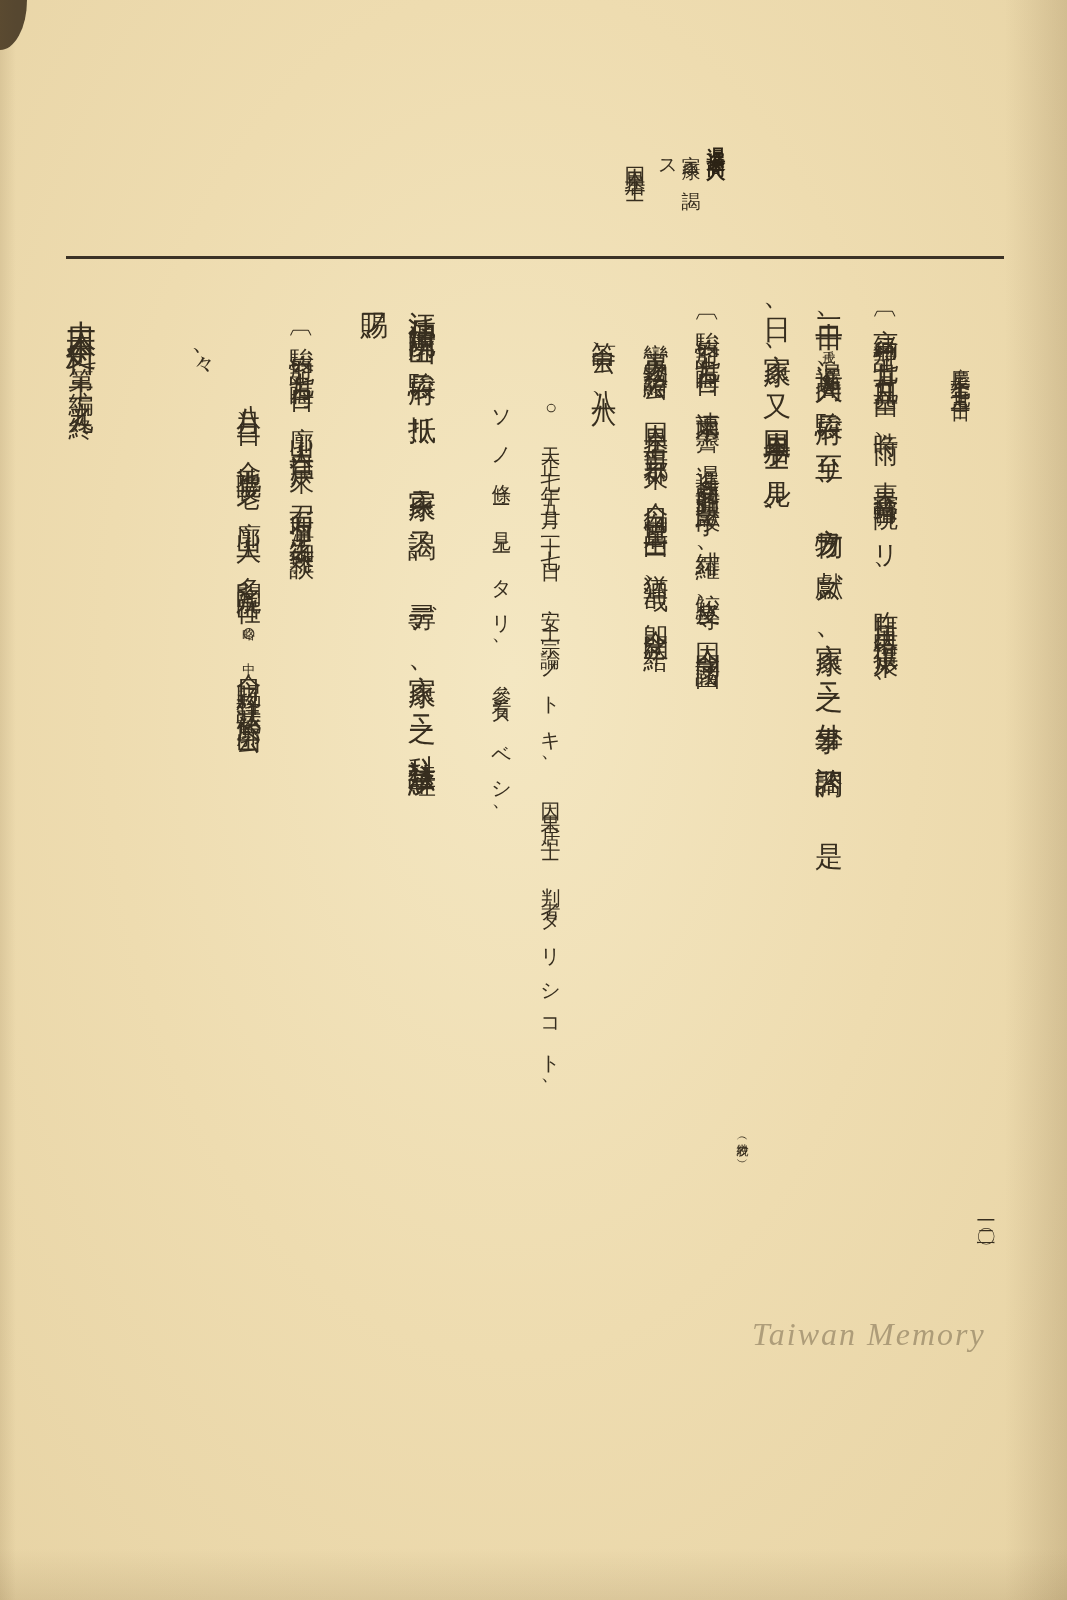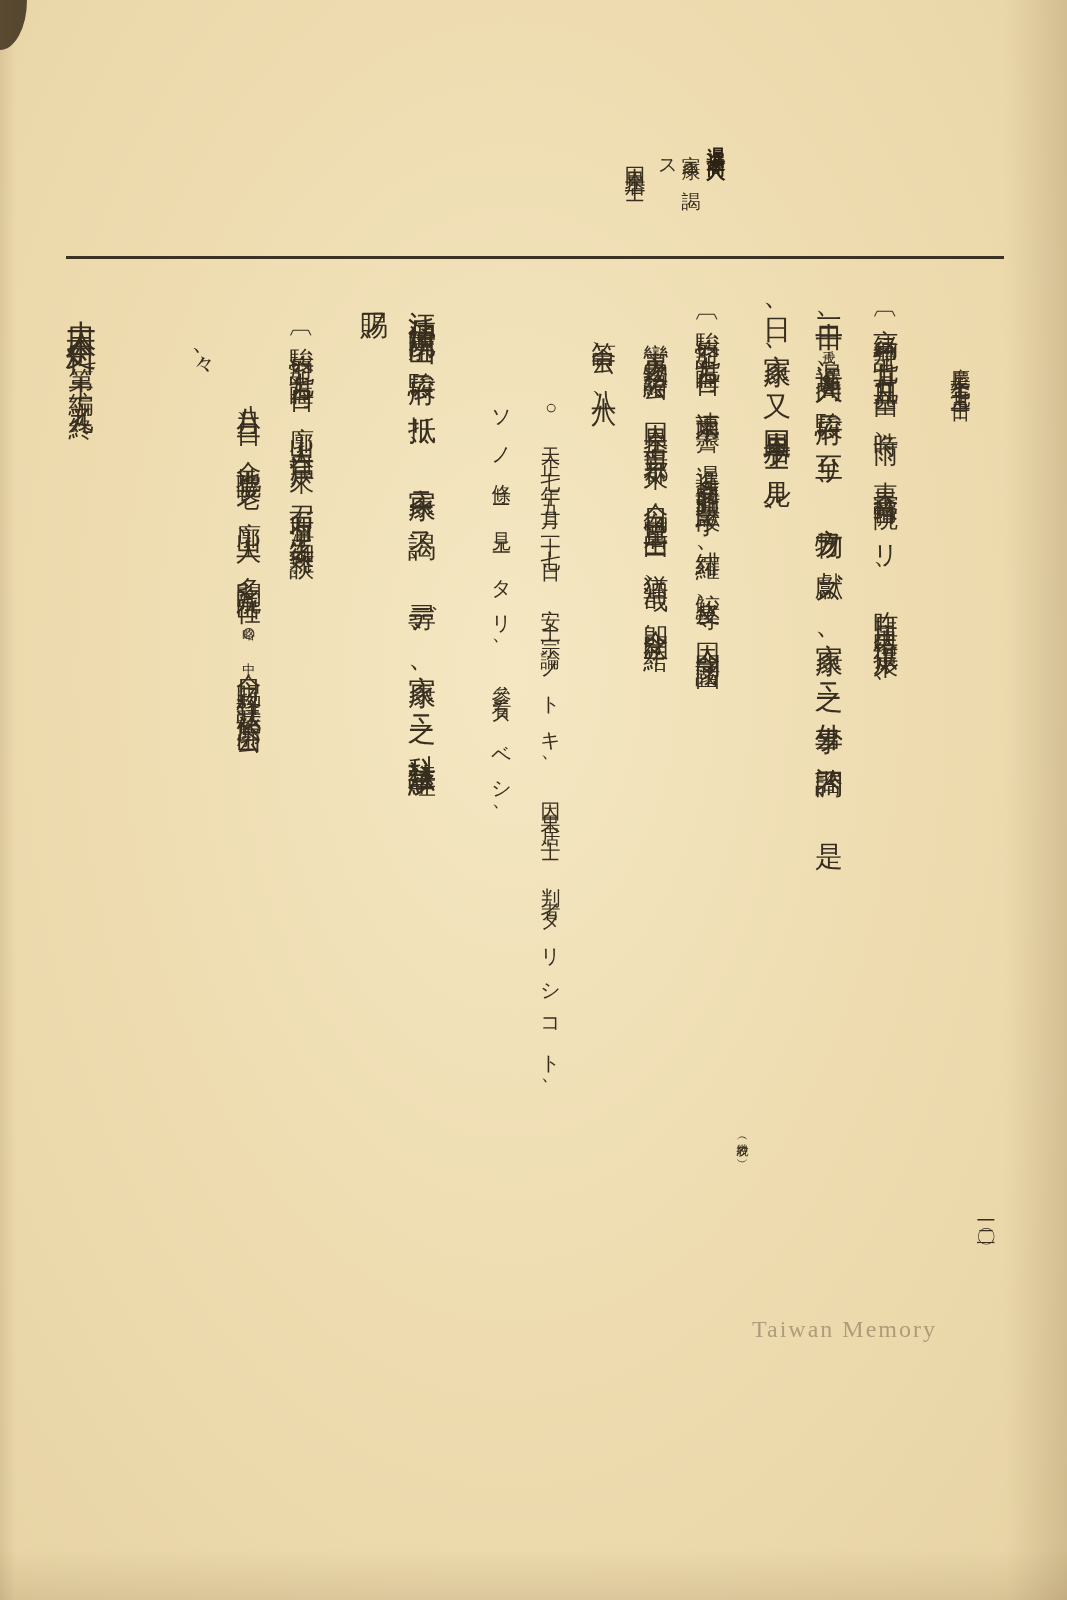--- a/index.html
+++ b/index.html
@@ -32,21 +32,21 @@
   .small-inline{font-size:13px;letter-spacing:1px;}
   .colophon-title{font-size:31px;letter-spacing:6px;}
   .colophon-volume{font-size:25px;letter-spacing:8px;margin-top:22px;display:inline;}
   #top-rule{
     position:absolute;left:66px;top:256px;width:938px;height:3px;
     background:#3b3226;
   }
   
   .wm{position:absolute;mix-blend-mode:multiply;opacity:.58;color:#8b857c;pointer-events:none;z-index:5;}
   #wm-cjk-large{left:455px;top:1196px;font-size:118px;font-weight:bold;letter-spacing:22px;font-family:"DejaVu Serif",serif;}
-  #wm-latin{left:752px;top:1316px;font-size:24px;letter-spacing:2px;}
+  #wm-latin{left:752px;top:1316px;font-size:32px;font-style:italic;letter-spacing:2px;}
   #wm-cjk-small{left:458px;top:1360px;font-size:56px;font-weight:bold;letter-spacing:7px;font-family:"DejaVu Serif",serif;}
   
   #corner-mark{
     position:absolute;left:0;top:0;width:27px;height:50px;
     background:#41331f;border-radius:0 0 100% 0;opacity:.88;
   }
   .shade{position:absolute;pointer-events:none;}
   #edge-shade-right{right:0;top:0;width:62px;height:100%;
     background:linear-gradient(to right, rgba(118,92,52,0), rgba(118,92,52,0.20));}
   #edge-shade-bottom{left:0;bottom:0;width:100%;height:52px;

